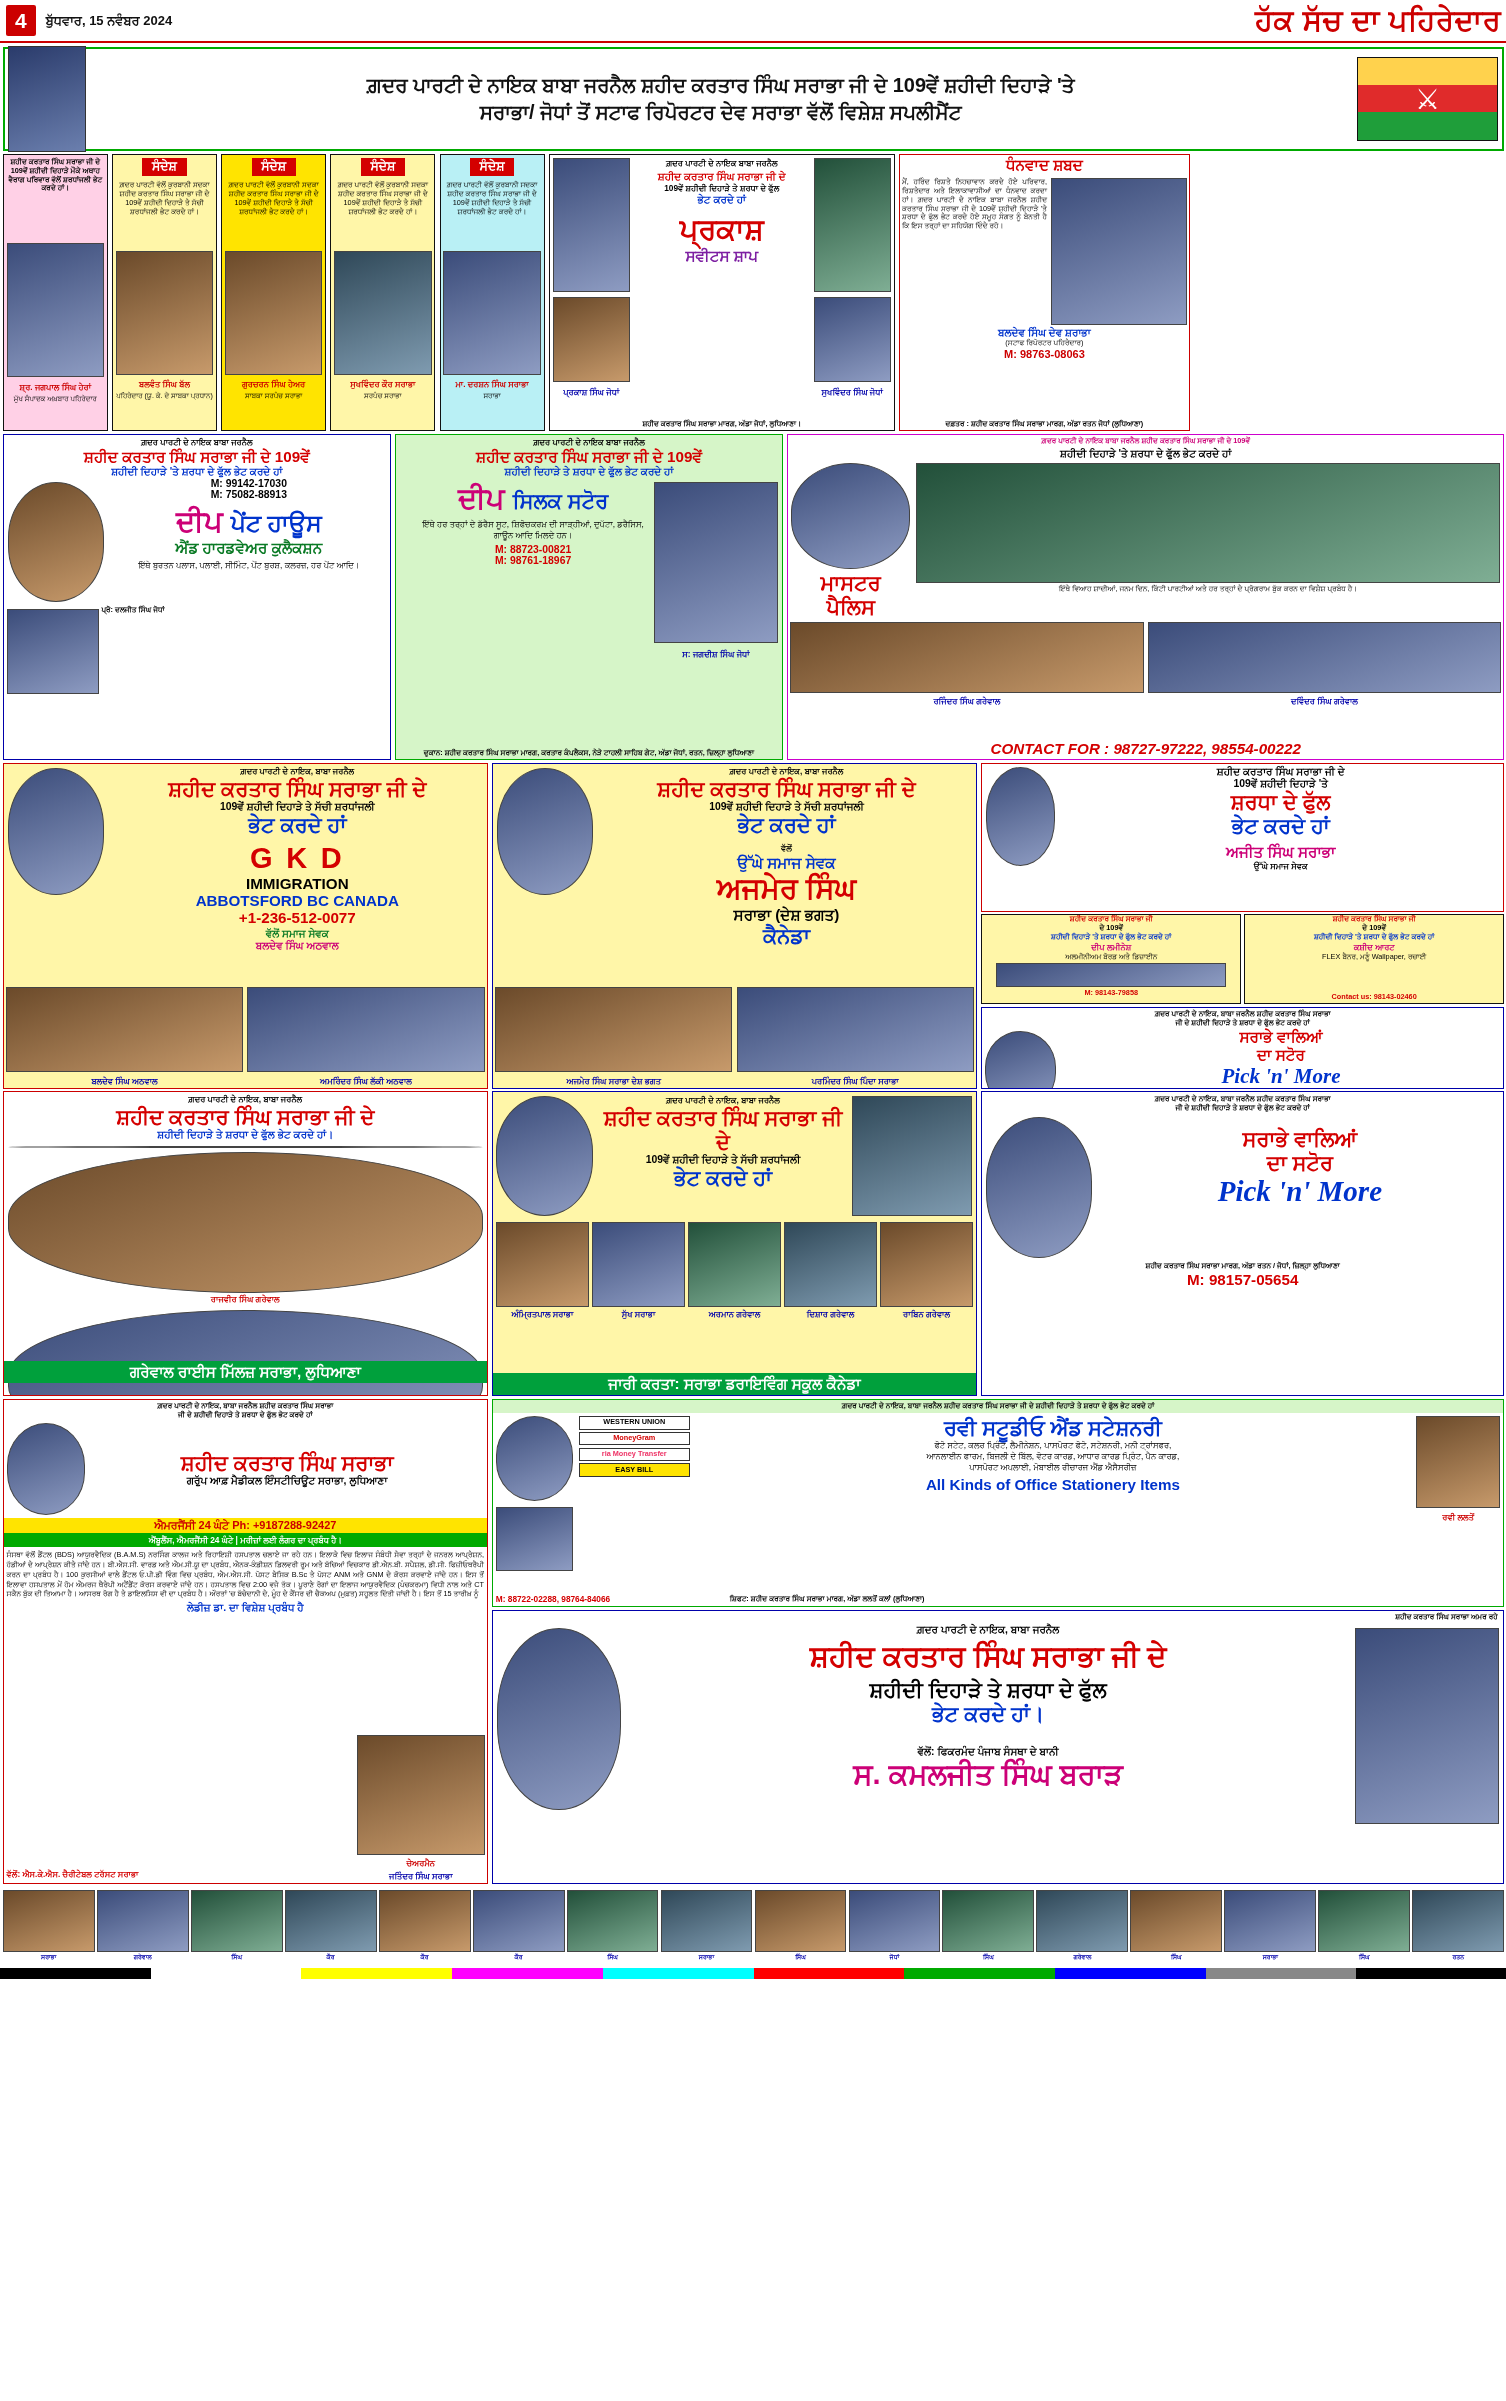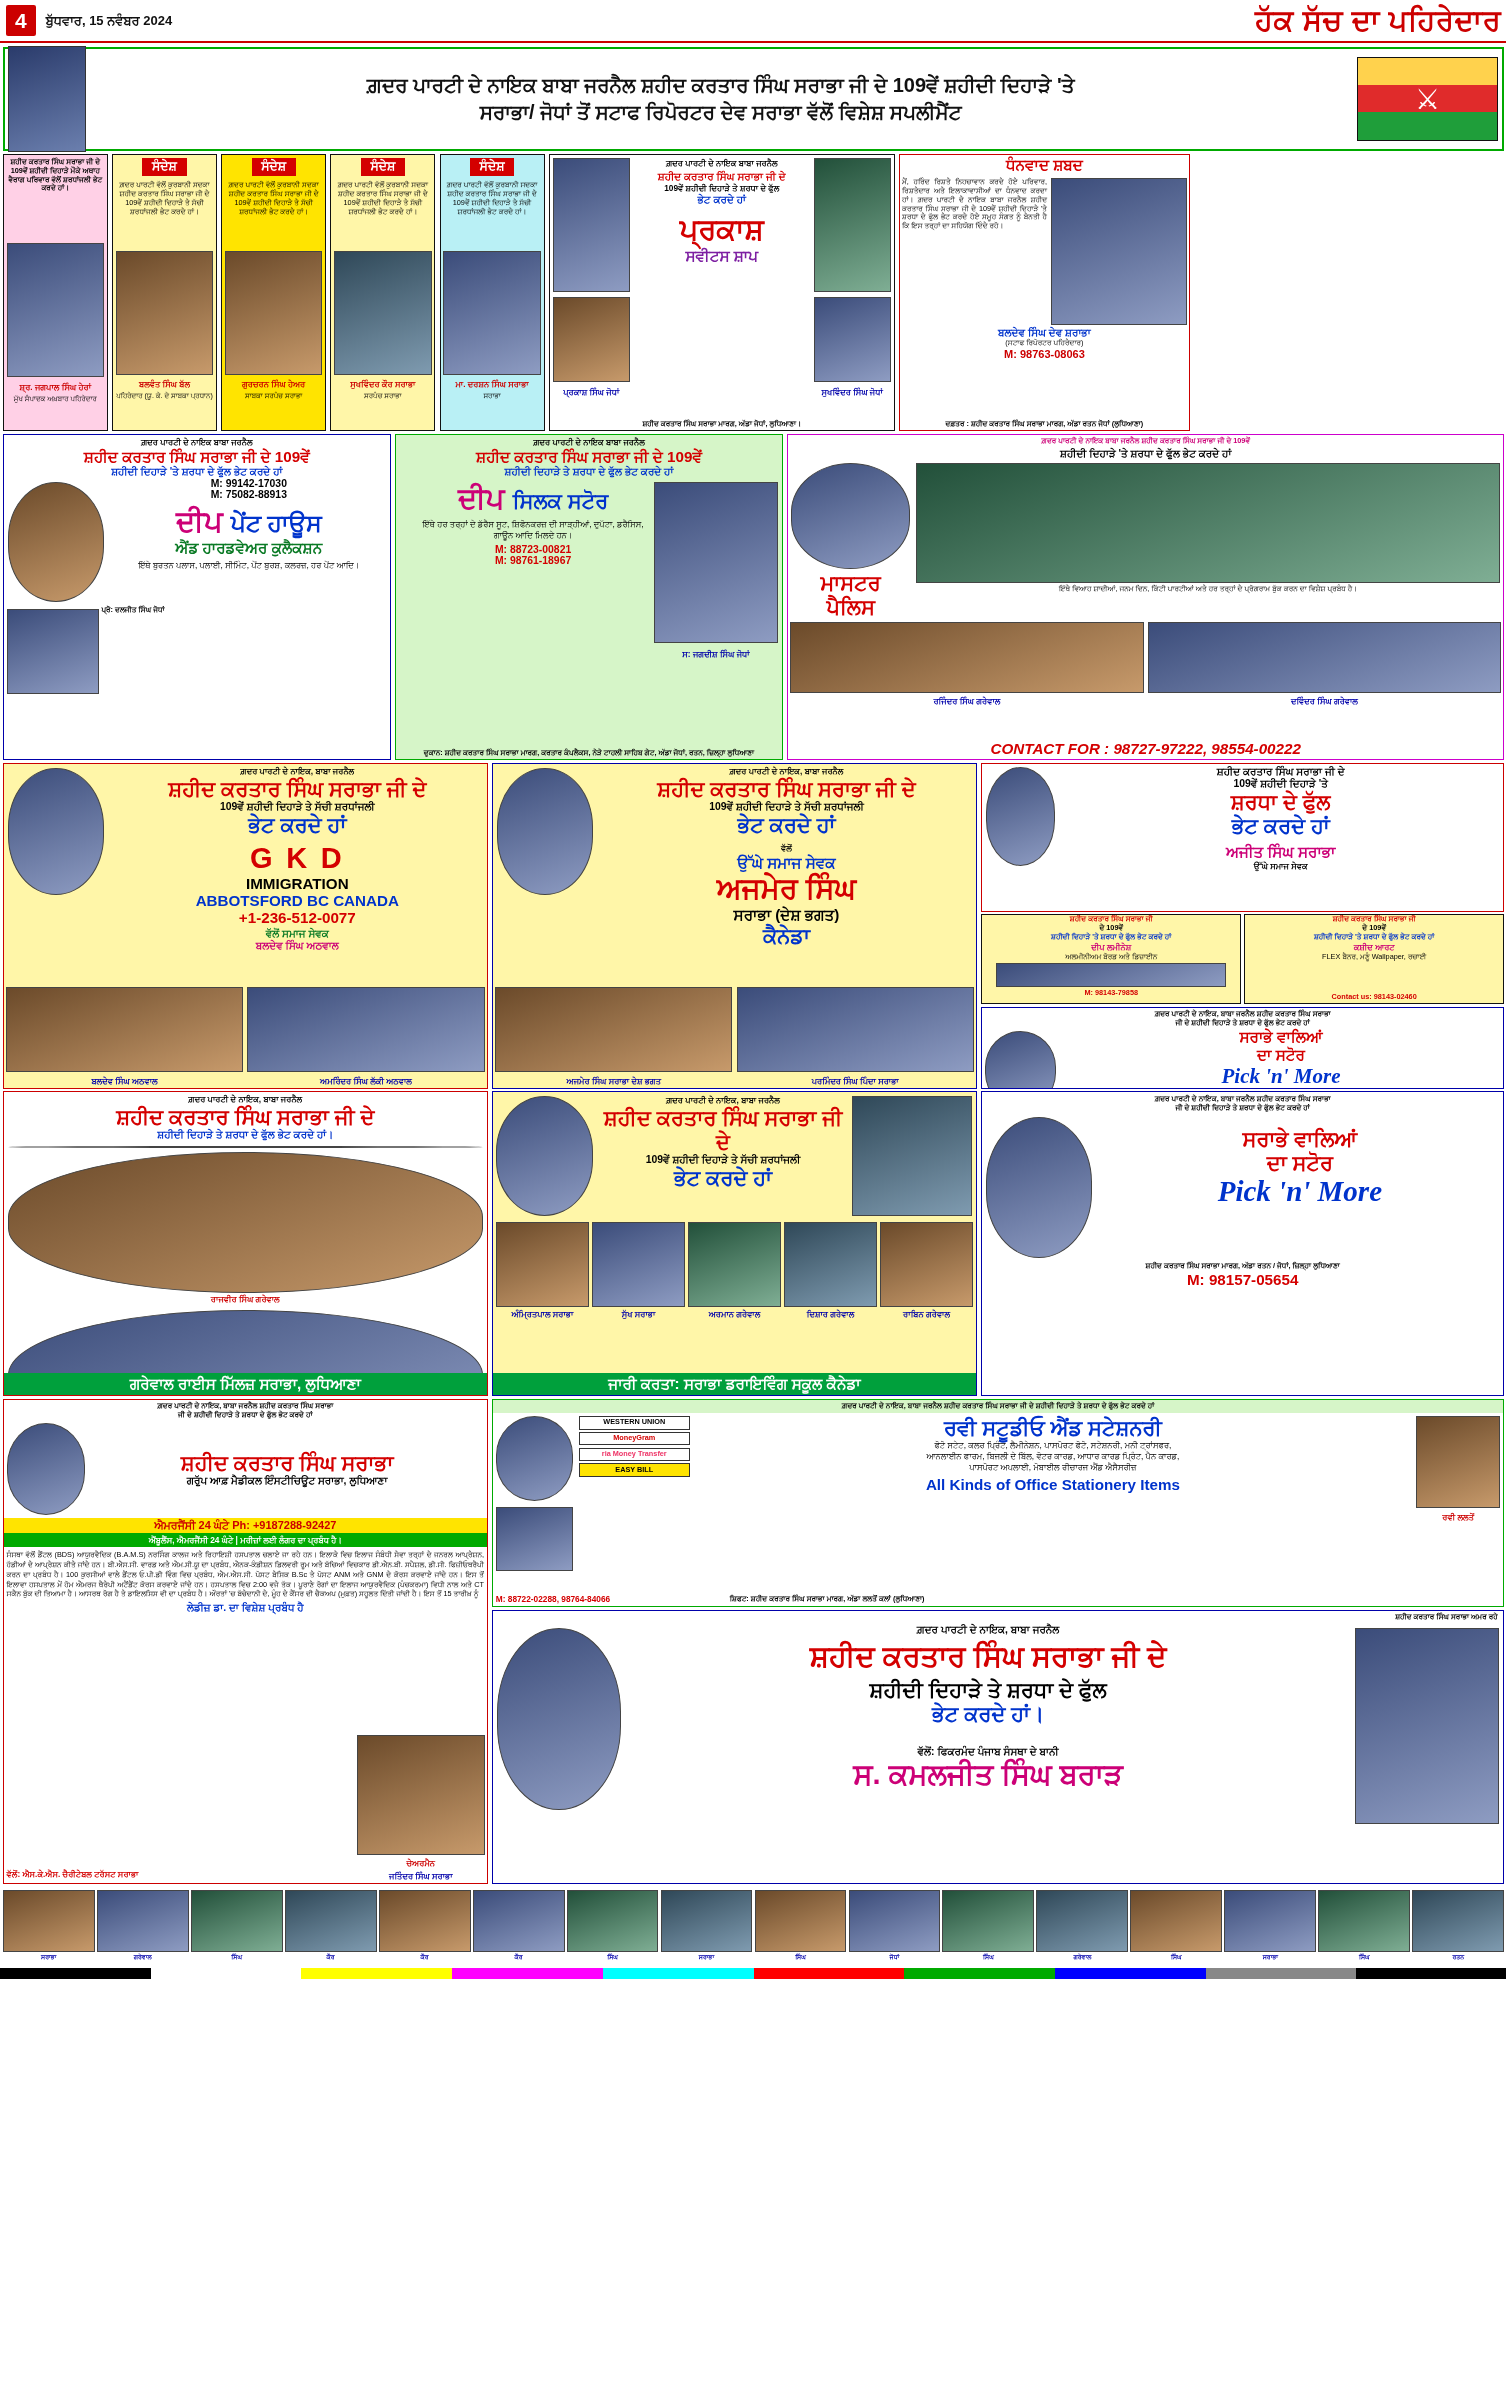--- a/index.html
+++ b/index.html
@@ -193,21 +193,21 @@
     <div class="box bg-gr" style="width:388px;border-color:#0a0;">
       <div class="t-center small bold black" style="padding-top:2.1px;">ਗ਼ਦਰ ਪਾਰਟੀ ਦੇ ਨਾਇਕ ਬਾਬਾ ਜਰਨੈਲ</div>
       <div class="t-center big bold red">ਸ਼ਹੀਦ ਕਰਤਾਰ ਸਿੰਘ ਸਰਾਭਾ ਜੀ ਦੇ 109ਵੇਂ</div>
       <div class="t-center med bold blue">ਸ਼ਹੀਦੀ ਦਿਹਾੜੇ ਤੇ ਸ਼ਰਧਾ ਦੇ ਫੁੱਲ ਭੇਟ ਕਰਦੇ ਹਾਂ</div>
       <div style="display:flex;">
         <div class="grow t-center" style="padding-left:4.2px;margin-left:16px;">
           <div class="huge bold magenta" style="margin-top:4.2px;">
             <span>ਦੀਪ</span>
             <span class="blue" style="font-size:21px;">ਸਿਲਕ ਸਟੋਰ</span>
           </div>
-          <div class="small black" style="padding:2.8px 5.5px;">ਇੱਥੇ ਹਰ ਤਰ੍ਹਾਂ ਦੇ ਡੱਰੈਸ ਸੂਟ, ਸ਼ਿਫੋਨਕਰਜ਼ ਦੀ ਸਾੜ੍ਹੀਆਂ, ਦੁਪੱਟਾ, ਡਰੈਸਿਸ, ਗਾਊਨ ਆਦਿ ਮਿਲਦੇ ਹਨ।</div>
+          <div class="small black" style="padding:2.8px 5.5px;">ਇੱਥੇ ਹਰ ਤਰ੍ਹਾਂ ਦੇ ਡੱਰੈਸ ਸੂਟ, ਸ਼ਿਫੋਚਕਰਮ਼ ਦੀ ਸਾੜ੍ਹੀਆਂ, ਦੁਪੱਟਾ, ਡਰੈਸਿਸ, ਗਾਊਨ ਆਦਿ ਮਿਲਦੇ ਹਨ।</div>
           <div class="med bold red">M: 88723-00821</div>
           <div class="med bold red">M: 98761-18967</div>
         </div>
         <div style="width:132px;" class="stack">
           <div class="photo" style="height:159px;margin:4.2px;"></div>
           <div class="caption cap-blue">ਸ: ਜਗਦੀਸ਼ ਸਿੰਘ ਜੋਧਾਂ</div>
         </div>
       </div>
       <div class="tiny t-center bold black" style="position:absolute;bottom:1.4px;width:100%;">ਦੁਕਾਨ: ਸ਼ਹੀਦ ਕਰਤਾਰ ਸਿੰਘ ਸਰਾਭਾ ਮਾਰਗ, ਕਰਤਾਰ ਕੰਪਲੈਕਸ, ਨੇੜੇ ਟਾਹਲੀ ਸਾਹਿਬ ਗੇਟ, ਅੱਡਾ ਜੋਧਾਂ, ਰਤਨ, ਜ਼ਿਲ੍ਹਾ ਲੁਧਿਆਣਾ</div>
     </div>
@@ -365,21 +365,21 @@
         <div class="photo oval" style="flex:1;height:159px;"></div>
         <div class="stack" style="flex:1;">
           <div class="photo warm oval" style="height:139px;"></div>
           <div class="caption cap-red">ਰਾਜਵੀਰ ਸਿੰਘ ਗਰੇਵਾਲ</div>
         </div>
         <div class="stack" style="flex:1;">
           <div class="photo oval" style="height:139px;"></div>
           <div class="caption cap-red">ਰੂਬੀ ਗਰੇਵਾਲ ਸਰਾਭਾ</div>
         </div>
       </div>
-      <div class="bg-grn white t-center big bold" style="position:absolute;bottom:0;width:100%;padding:2.1px 0;margin-top:48px;">ਗਰੇਵਾਲ ਰਾਈਸ ਮਿੱਲਜ਼ ਸਰਾਭਾ, ਲੁਧਿਆਣਾ</div>
+      <div class="bg-grn white t-center big bold" style="position:absolute;bottom:12px;width:100%;padding:2.1px 0;margin-top:48px;">ਗਰੇਵਾਲ ਰਾਈਸ ਮਿੱਲਜ਼ ਸਰਾਭਾ, ਲੁਧਿਆਣਾ</div>
     </div>
 
     <div class="box bg-ylt" style="width:485px;border-color:#00a;">
       <div style="display:flex;">
         <div style="width:104px;" class="stack">
           <div class="photo oval" style="height:118px;margin:3.5px;"></div>
         </div>
         <div class="grow t-center" style="padding:2.8px;">
           <div class="small bold black">ਗ਼ਦਰ ਪਾਰਟੀ ਦੇ ਨਾਇਕ, ਬਾਬਾ ਜਰਨੈਲ</div>
           <div class="xbig bold red">ਸ਼ਹੀਦ ਕਰਤਾਰ ਸਿੰਘ ਸਰਾਭਾ ਜੀ ਦੇ</div>

